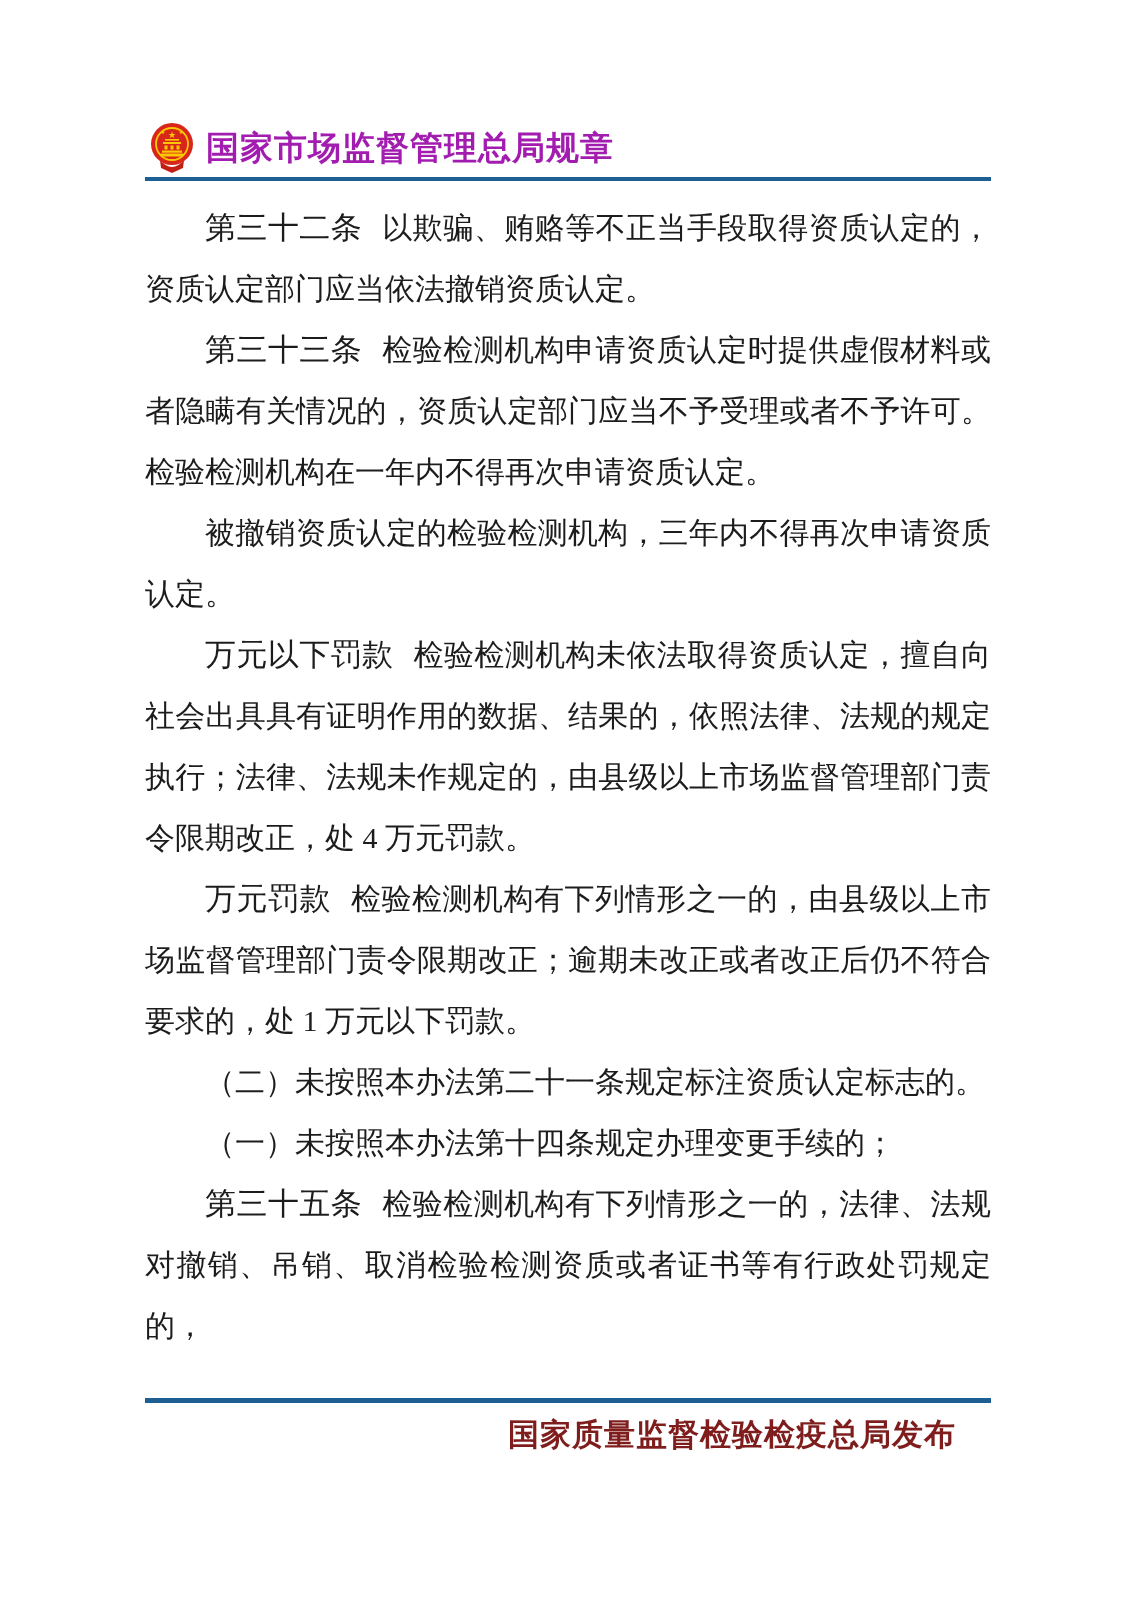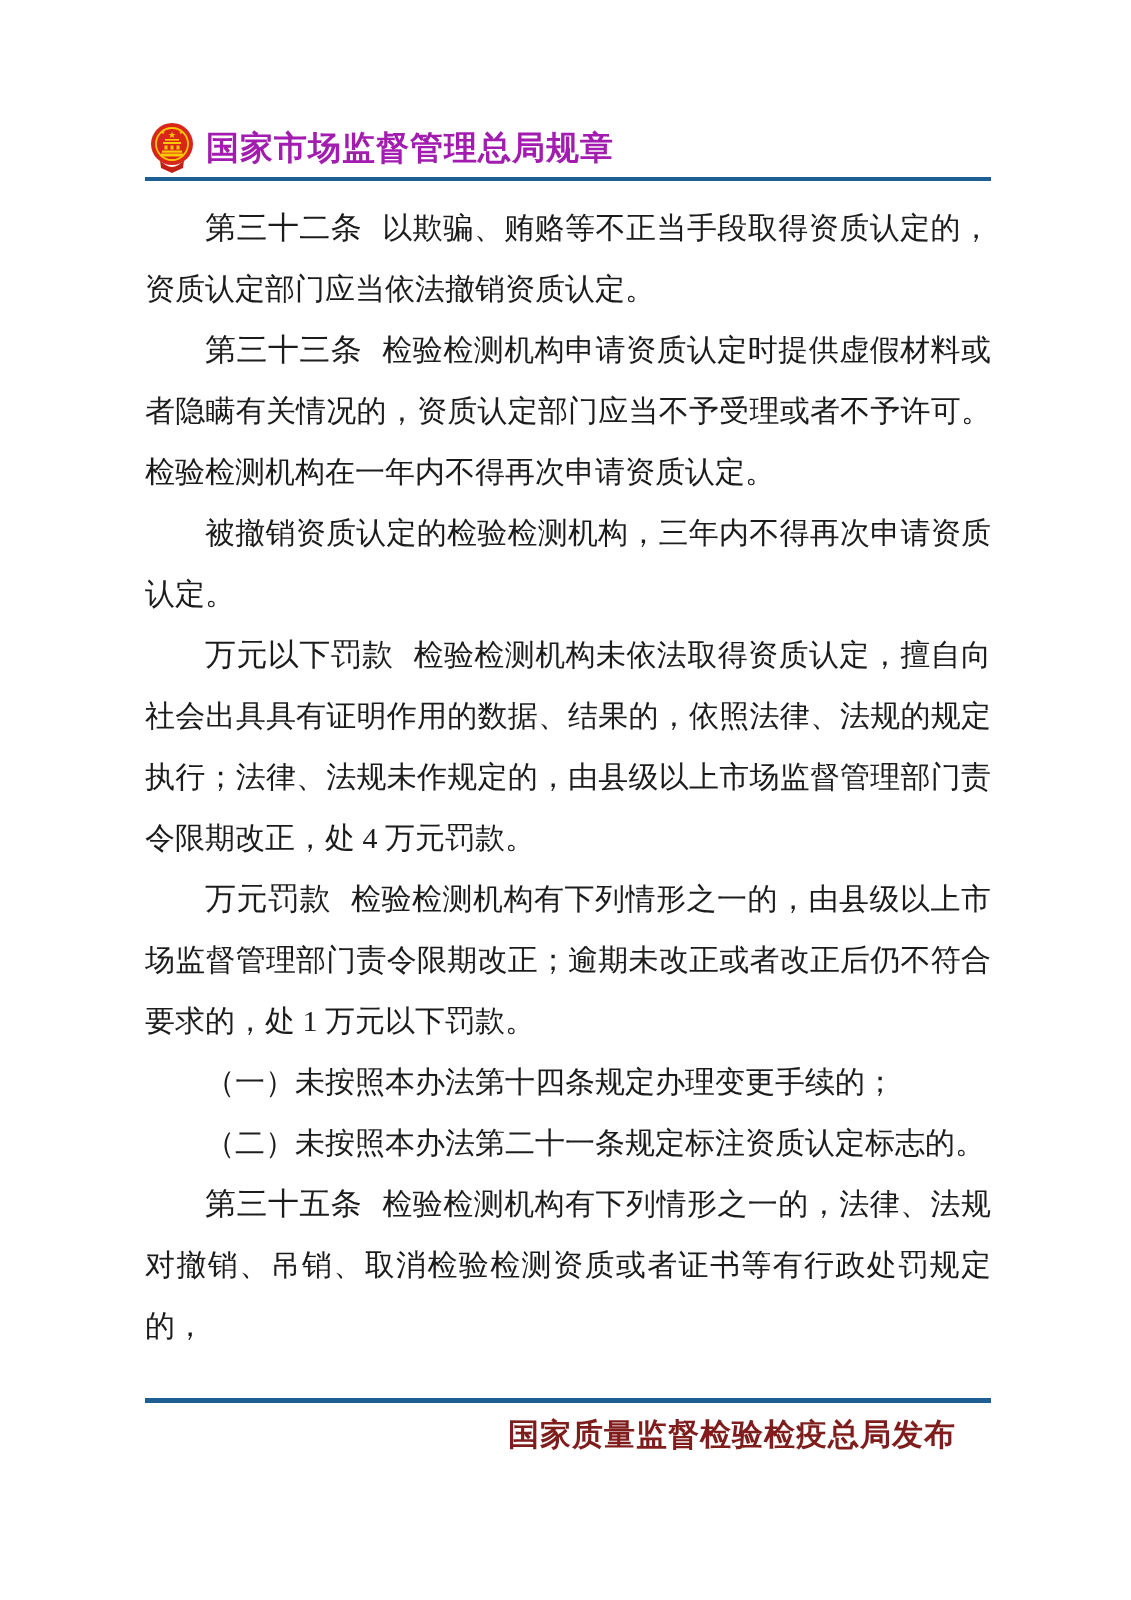--- a/index.html
+++ b/index.html
@@ -74,22 +74,22 @@
   </div>
 
   <div class="rule header-rule"></div>
 
   <div class="body">
       <div class="para"><span class="para-label">第三十二条</span><span>以欺骗、贿赂等不正当手段取得资质认定的，资质认定部门应当依法撤销资质认定。</span></div>
       <div class="para"><span class="para-label">第三十三条</span><span>检验检测机构申请资质认定时提供虚假材料或者隐瞒有关情况的，资质认定部门应当不予受理或者不予许可。检验检测机构在一年内不得再次申请资质认定。</span></div>
       <div class="para"><span>被撤销资质认定的检验检测机构，三年内不得再次申请资质认定。</span></div>
       <div class="para"><span class="para-label">万元以下罚款</span><span>检验检测机构未依法取得资质认定，擅自向社会出具具有证明作用的数据、结果的，依照法律、法规的规定执行；法律、法规未作规定的，由县级以上市场监督管理部门责令限期改正，处 4 万元罚款。</span></div>
       <div class="para"><span class="para-label">万元罚款</span><span>检验检测机构有下列情形之一的，由县级以上市场监督管理部门责令限期改正；逾期未改正或者改正后仍不符合要求的，处 1 万元以下罚款。</span></div>
+      <div class="para"><span>（二）未按照本办法第二十一条规定标注资质认定标志的。</span></div>
       <div class="para"><span>（一）未按照本办法第十四条规定办理变更手续的；</span></div>
-      <div class="para"><span>（二）未按照本办法第二十一条规定标注资质认定标志的。</span></div>
       <div class="para"><span class="para-label">第三十五条</span><span>检验检测机构有下列情形之一的，法律、法规对撤销、吊销、取消检验检测资质或者证书等有行政处罚规定的，</span></div>
     </div>
 
 
   <div class="rule footer-rule"></div>
 
   <div class="publisher">国家质量监督检验检疫总局发布</div>
 
 </div>
 

